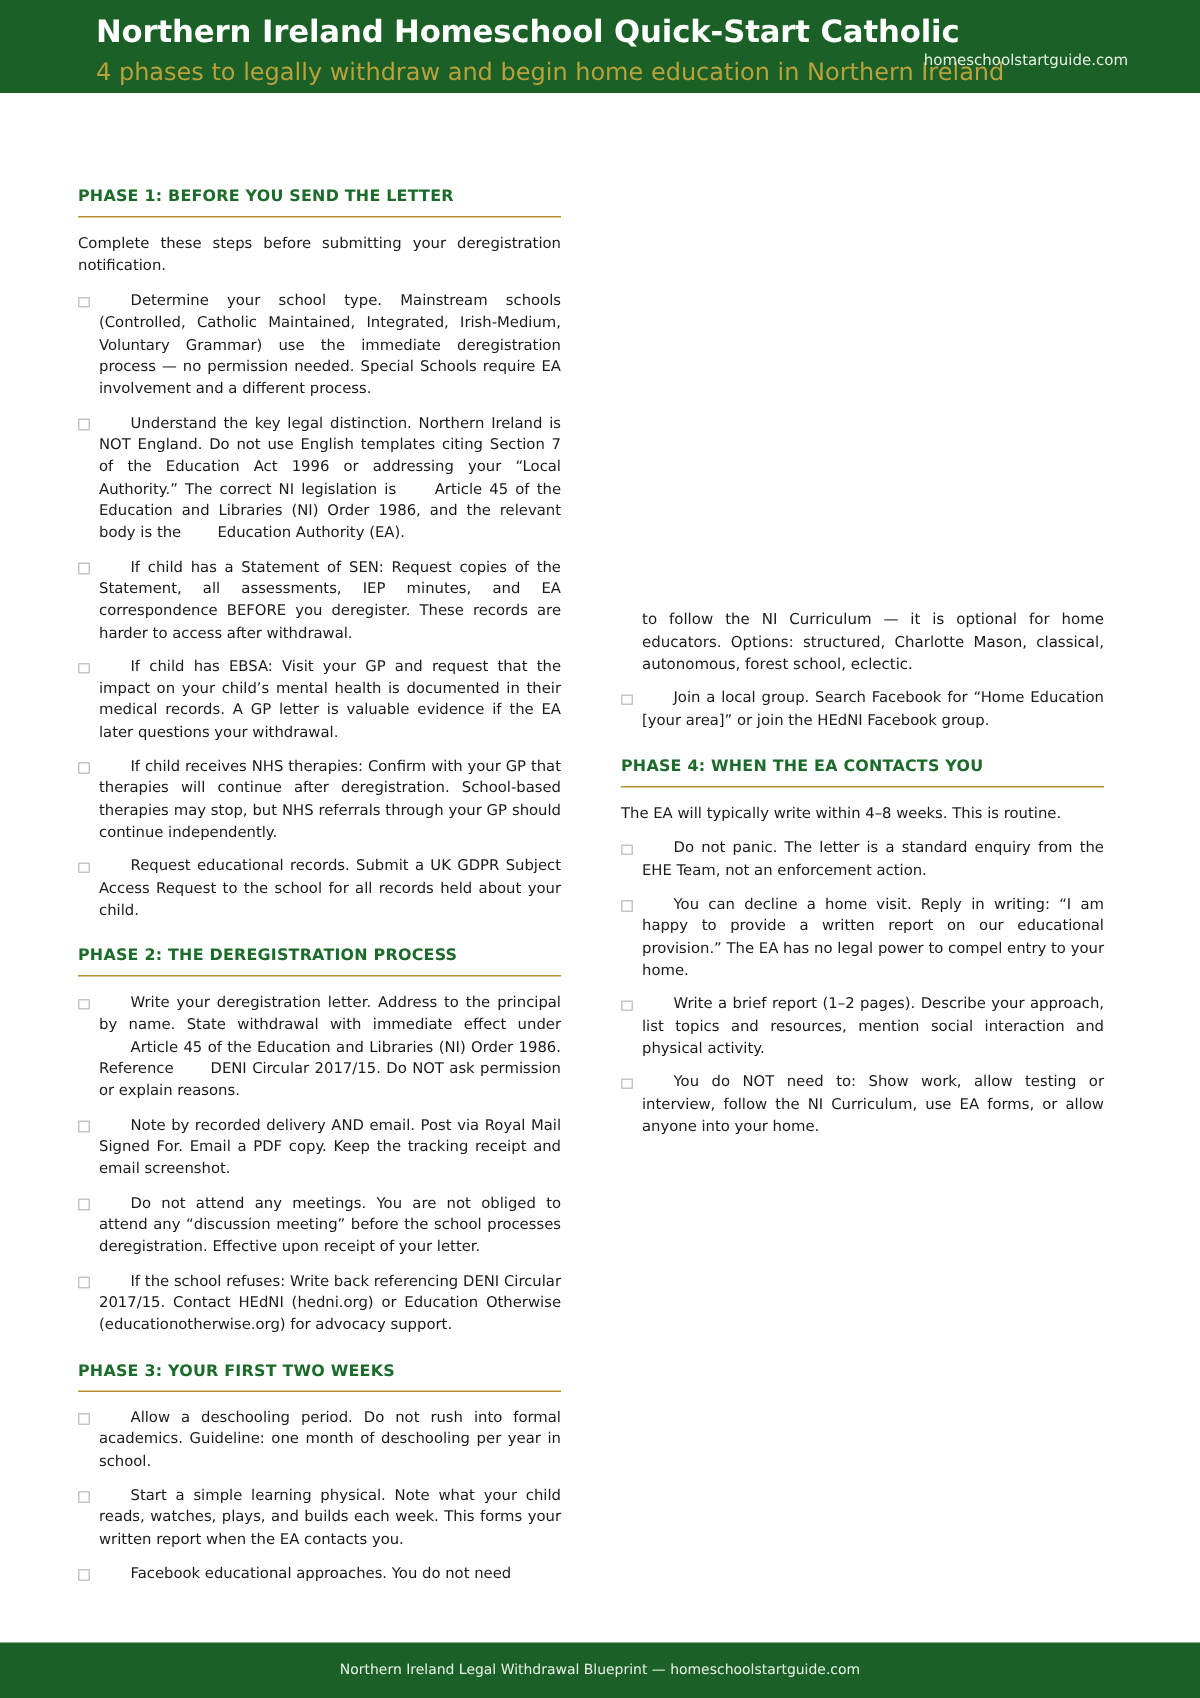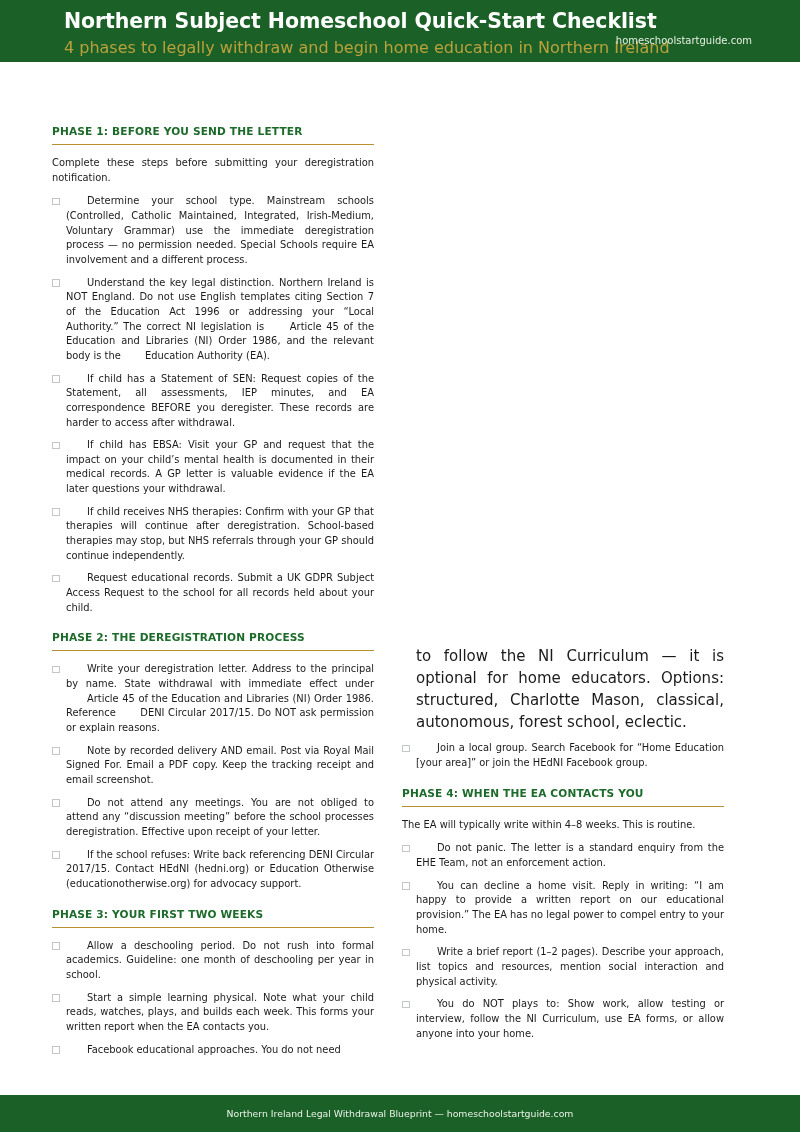--- a/index.html
+++ b/index.html
@@ -45,22 +45,22 @@
     color: #e6efe3;
   }
 
   
   .page {
     padding: 0 52px;
     padding-top: 63px;
   }
   .columns {
     display: flex;
-    gap: 28px;
-    align-items: flex-end;
+    gap: 40px;
+    align-items: center;
   }
   .col {
     width: 322px;
     flex: 0 0 322px;
   }
 
   
   .section-head {
     font-size: 10.6px;
     font-weight: bold;
@@ -109,21 +109,21 @@
     font-size: 9.9px;
     line-height: 1.48;
     text-align: justify;
     color: #1a1a1a;
     flex: 1;
   }
   .item-text b, .item-text strong { font-weight: normal; padding-left: 21px; }
 
   
   .cont {
-    font-size: 15px;
+    font-size: 10px;
     line-height: 1.48;
     text-align: justify;
     color: #1a1a1a;
     margin: 0 0 8px 0;
     padding-left: 14px;
   }
 
   
   .footer {
     position: absolute;
@@ -136,21 +136,21 @@
   }
   .footer-text {
     font-size: 9.3px;
     color: #eaf2e8;
   }
 </style>
 </head>
 <body>
 
 <div class="header">
-  <div class="header-title">Northern Subject Homeschool Quick-Start Checklist</div>
+  <div class="header-title">Northern Ireland Homeschool Quick-Start Catholic</div>
   <div class="header-sub">4 phases to legally withdraw and begin home education in Northern Ireland</div>
   <div class="header-site">homeschoolstartguide.com</div>
 </div>
 
 <div class="page">
   <div class="columns">
 
     <div class="col">
 
       <div class="section">
@@ -253,21 +253,21 @@
             <div class="item">
               <span class="checkbox"></span>
               <span class="item-text"><b>You can decline a home visit.</b><span> Reply in writing:  “I am happy to provide a written report on our educational provision.” The EA has no legal power to compel entry to your home.</span></span>
             </div>
             <div class="item">
               <span class="checkbox"></span>
               <span class="item-text"><b>Write a brief report (1–2 pages).</b><span> Describe your approach, list topics and resources, mention social interaction and physical activity.</span></span>
             </div>
             <div class="item">
               <span class="checkbox"></span>
-              <span class="item-text"><b>You do NOT plays to:</b><span> Show work, allow testing or interview, follow the NI Curriculum, use EA forms, or allow anyone into your home.</span></span>
+              <span class="item-text"><b>You do NOT need to:</b><span> Show work, allow testing or interview, follow the NI Curriculum, use EA forms, or allow anyone into your home.</span></span>
             </div>
           </div>
       </div>
 
     </div>
 
   </div>
 </div>
 
 <div class="footer">

